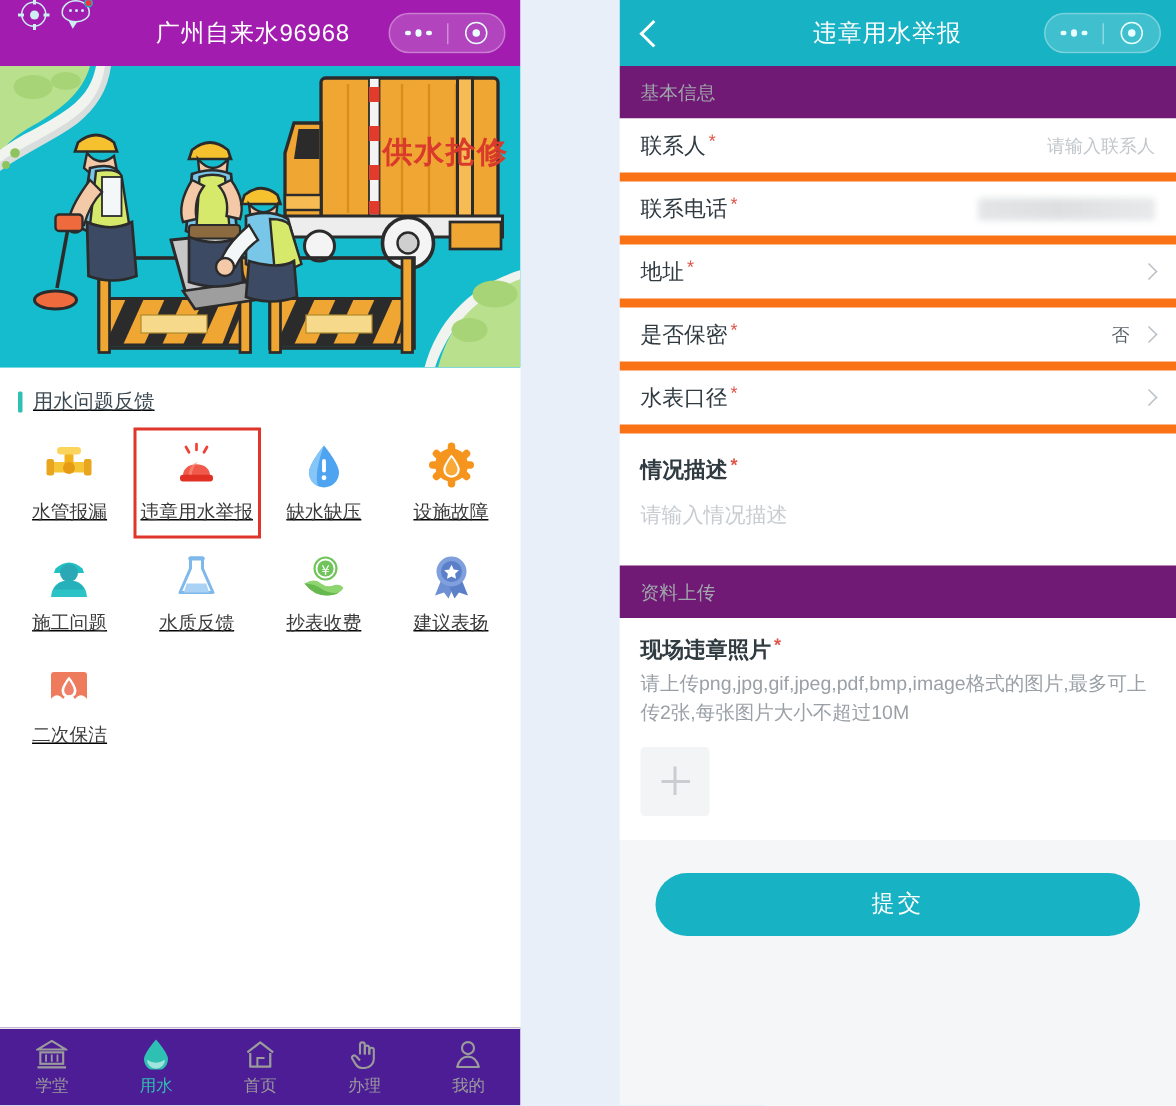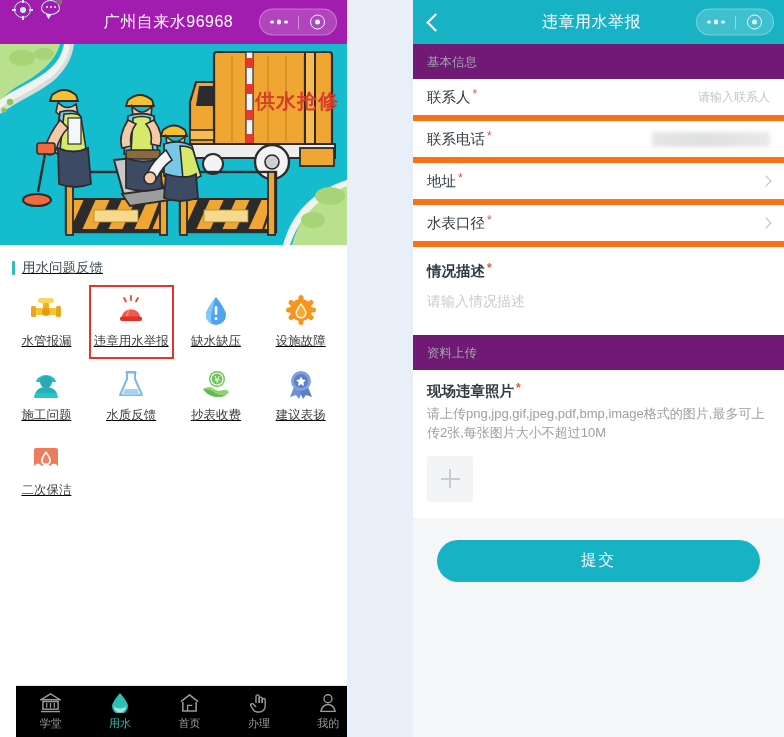--- a/index.html
+++ b/index.html
@@ -88,22 +88,22 @@
   }
   .cell .iconbox{width:34px;height:34px;display:flex;align-items:center;justify-content:center;}
   .cell .lbl{
     margin-top:7px;font-size:12.5px;color:#3b3b3b;text-align:center;line-height:1.22;
   }
   .cell.selected{outline:2px solid #e0352b;outline-offset:-2px;}
   .cell .iconbox svg{display:block;}
 
   
   .tabbar{
-    position:absolute;left:16px;bottom:0;width:347px;height:52px;
-    background:#000000;border-top:1px solid #e8e8e8;
+    position:absolute;left:0;bottom:0;width:347px;height:52px;
+    background:#4c1d95;border-top:1px solid #e8e8e8;
     display:flex;align-items:center;box-sizing:border-box;
   }
   .tab{flex:1;display:flex;flex-direction:column;align-items:center;gap:3px;}
   .tab .tl{font-size:11px;color:#9b9b9b;}
   .tab.active .tl{color:#2fc0b4;}
   .tabicon{height:21px;display:flex;align-items:flex-end;}
 
   
   .phone-right{
     position:absolute;left:413px;top:0;width:371px;height:737px;
@@ -559,20 +559,25 @@
         <span class="redacted"></span>
       </div>
 
       <div class="row">
         <span class="rlabel"><span>地址</span><span class="req">*</span></span>
         <span class="rvalue"></span>
         <span class="chev"></span>
       </div>
 
 
+      <div class="row">
+        <span class="rlabel"><span>是否保密</span><span class="req">*</span></span>
+        <span class="rvalue dark">否</span>
+        <span class="chev"></span>
+      </div>
 
       <div class="row">
         <span class="rlabel"><span>水表口径</span><span class="req">*</span></span>
         <span class="rvalue"></span>
         <span class="chev"></span>
       </div>
 
       <div class="row desc-row">
         <span class="desc-label"><span>情况描述</span><span class="req">*</span></span>
       </div>

